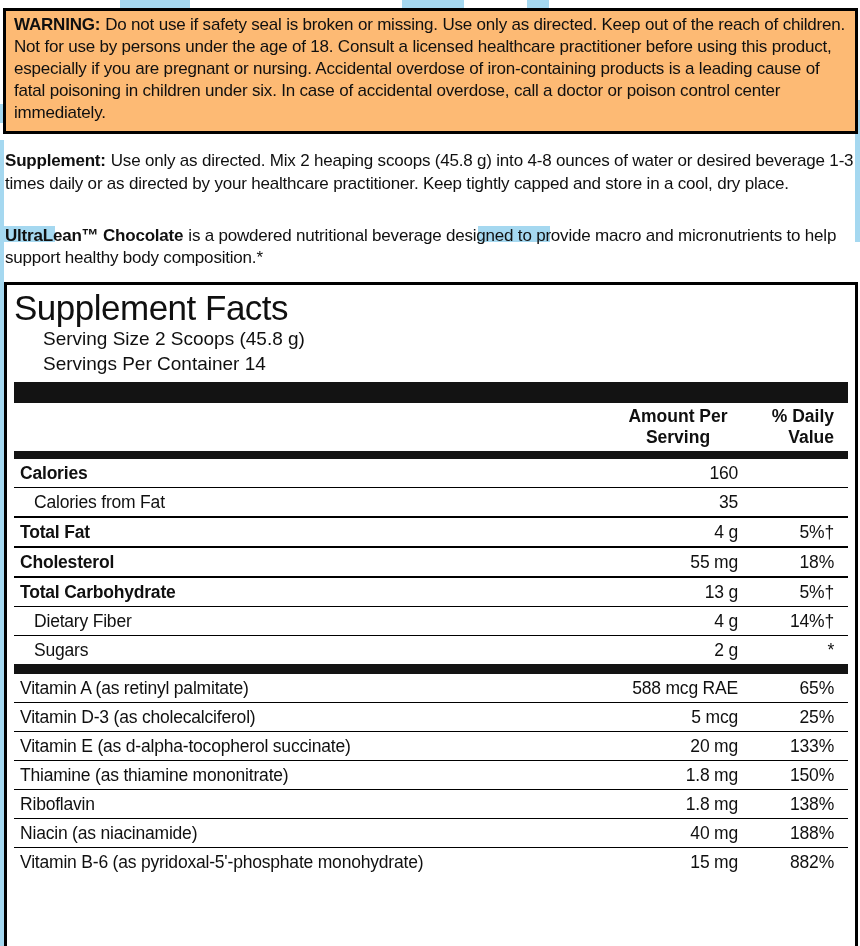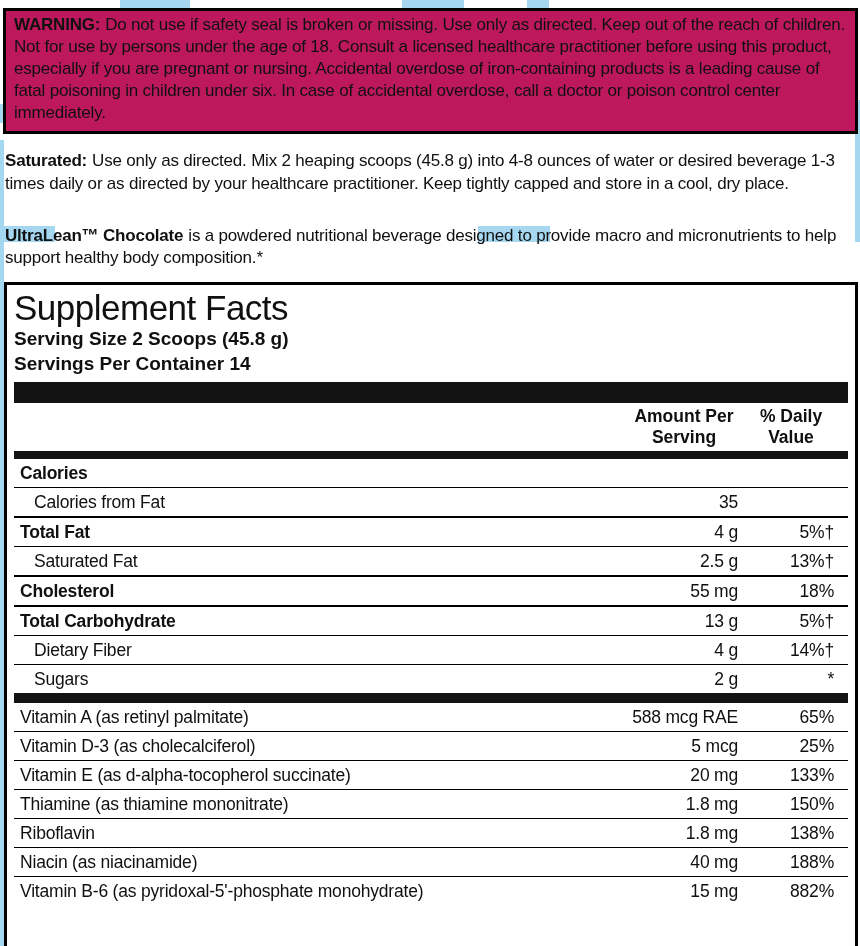--- a/index.html
+++ b/index.html
@@ -9,41 +9,41 @@
     font-family:"Liberation Sans","DejaVu Sans",sans-serif;
     -webkit-font-smoothing:antialiased;
   }
   .accent{position:absolute;z-index:0;}
   .content{position:relative;z-index:1;}
 
   
   .lead{font-size:17px;line-height:1.3;letter-spacing:-0.2px;font-weight:500;}
   .lead b{margin-right:5px;}
   .warning-box{
-    margin:8px 2px 0 3px;border:3px solid #000;background:#be185d;
+    margin:8px 2px 0 3px;border:3px solid #000;background:#fdba74;
     padding:3px 8px 7px 8px;
   }
   .directions{margin:16px 3px 0 5px;}
   .description{margin:30px 3px 0 5px;}
 
   
   .panel{
     margin:13px 2px 0 4px;border:3px solid #000;background:#fff;
     padding:3px 7px 0 7px;height:720px;
   }
   .sf-title{font-size:35px;font-weight:normal;letter-spacing:-0.5px;line-height:1.0;margin-top:2px;}
-  .sf-serving{font-size:19px;font-weight:bold;line-height:1.15;margin-top:3px;}
+  .sf-serving{font-size:19px;font-weight:normal;line-height:1.15;margin-top:3px;margin-left:29px;}
   .bar-thick{height:21px;background:#131313;margin-top:7px;}
   .bar-mid{height:8px;background:#131313;}
   .bar-sub{height:10px;background:#131313;}
 
   .hdr-row{display:flex;justify-content:flex-end;padding:3px 14px 2px 0;}
   .hdr-cell{font-weight:bold;font-size:17.5px;line-height:1.25;text-align:center;}
-  .hdr-amount{width:112px;margin-right:8px;}
-  .hdr-dv{width:86px;}
+  .hdr-amount{width:112px;margin-right:14px;}
+  .hdr-dv{width:86px;text-align:right;}
 
   .row{
     display:flex;align-items:center;height:28px;
     padding:0 14px 0 6px;font-size:17.5px;letter-spacing:-0.2px;
     border-top:1px solid #000;
   }
   .row.first{border-top:none;}
   .row.sep-thick{border-top-width:2.5px;}
   .row.sep-vit{border-top-width:1.5px;}
   .row .name{flex:1;}
@@ -65,56 +65,52 @@
 <div class="accent" style="left: 0px; top: 140px; width: 4px; height: 806px; background: rgb(165, 216, 240);"></div>
 <div class="accent" style="left: 0px; top: 226px; width: 55px; height: 16px; background: rgb(165, 216, 240);"></div>
 <div class="accent" style="left: 478px; top: 226px; width: 72px; height: 16px; background: rgb(165, 216, 240);"></div>
 
 <div class="content">
 
   <div class="warning-box">
     <p class="lead" style="margin:0;"><b>WARNING:</b><span>Do not use if safety seal is broken or missing. Use only as directed. Keep out of the reach of children. Not for use by persons under the age of 18. Consult a licensed healthcare practitioner before using this product, especially if you are pregnant or nursing. Accidental overdose of iron-containing products is a leading cause of fatal poisoning in children under six. In case of accidental overdose, call a doctor or poison control center immediately.</span></p>
   </div>
 
-  <p class="lead directions"><b>Saturated:</b><span>Use only as directed. Mix 2 heaping scoops (45.8 g) into 4-8 ounces of water or desired beverage 1-3 times daily or as directed by your healthcare practitioner. Keep tightly capped and store in a cool, dry place.</span></p>
+  <p class="lead directions"><b>Supplement:</b><span>Use only as directed. Mix 2 heaping scoops (45.8 g) into 4-8 ounces of water or desired beverage 1-3 times daily or as directed by your healthcare practitioner. Keep tightly capped and store in a cool, dry place.</span></p>
 
   <p class="lead description"><b>UltraLean™ Chocolate</b><span>is a powdered nutritional beverage designed to provide macro and micronutrients to help support healthy body composition.*</span></p>
 
   <div class="panel">
     <div class="sf-title">Supplement Facts</div>
     <div class="sf-serving">Serving Size 2 Scoops (45.8 g)</div>
     <div class="sf-serving">Servings Per Container 14</div>
 
     <div class="bar-thick"></div>
 
     <div class="hdr-row">
       <div class="hdr-cell hdr-amount">Amount Per Serving</div>
       <div class="hdr-cell hdr-dv">% Daily Value</div>
     </div>
 
     <div class="bar-mid"></div>
 
     <div class="row bold first">
       <div class="name">Calories</div>
+      <div class="amt">160</div>
       <div class="dv"></div>
     </div>
     <div class="row indent">
       <div class="name">Calories from Fat</div>
       <div class="amt">35</div>
       <div class="dv"></div>
     </div>
     <div class="row bold sep-thick">
       <div class="name">Total Fat</div>
       <div class="amt">4 g</div>
       <div class="dv">5%†</div>
-    </div>
-    <div class="row indent">
-      <div class="name">Saturated Fat</div>
-      <div class="amt">2.5 g</div>
-      <div class="dv">13%†</div>
     </div>
     <div class="row bold sep-thick">
       <div class="name">Cholesterol</div>
       <div class="amt">55 mg</div>
       <div class="dv">18%</div>
     </div>
     <div class="row bold sep-thick">
       <div class="name">Total Carbohydrate</div>
       <div class="amt">13 g</div>
       <div class="dv">5%†</div>

